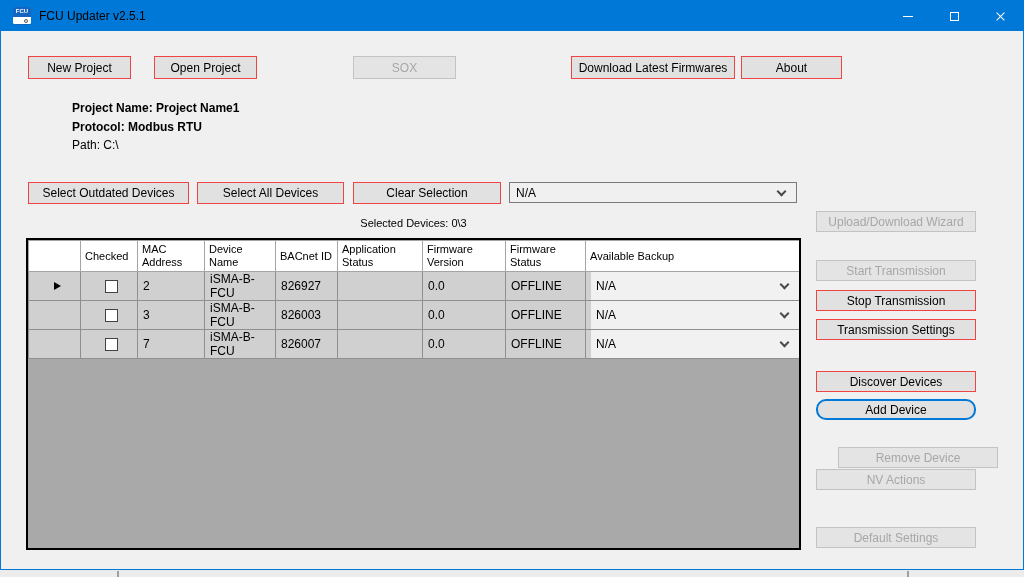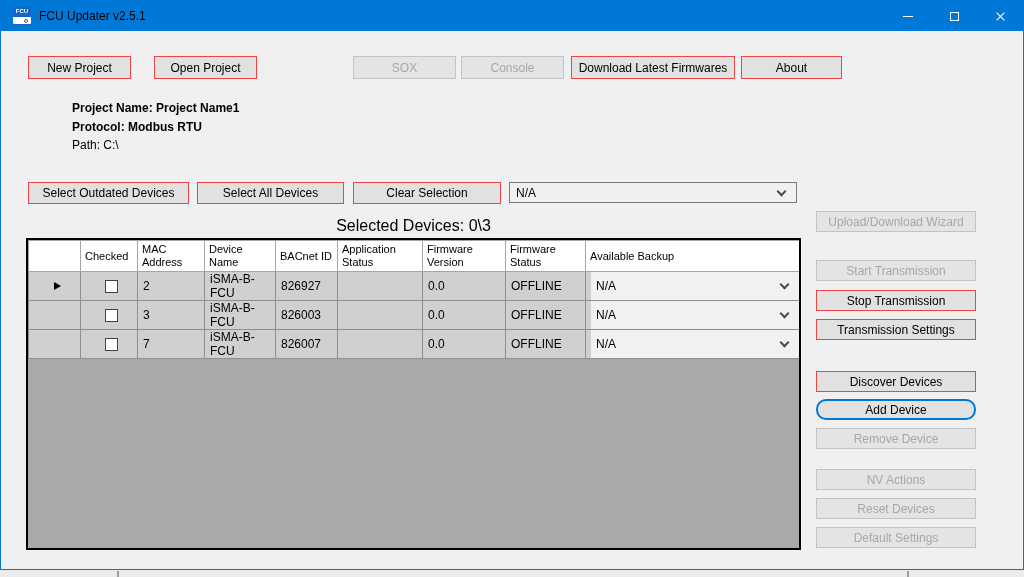--- a/index.html
+++ b/index.html
@@ -39,21 +39,21 @@
   .bold { font-weight:bold; }
 
   
   .combo { position:absolute; background:#f0f0f0; border:1px solid #7a7a7a; display:flex;
            align-items:center; justify-content:space-between; font-size:12px; color:#000; }
   .combo .val { padding-left:6px; }
   .chevron { width:7px; height:7px; border-right:2px solid #4a4a4a; border-bottom:2px solid #4a4a4a;
              transform:rotate(45deg); margin-right:11px; margin-top:-3px; flex:0 0 auto; }
 
   .sel-label { position:absolute; left:25px; top:216px; width:775px; text-align:center;
-               font-size:16px; color:#000; }
+               font-size:11px; color:#000; }
 
   
   .grid-wrap { position:absolute; left:25px; top:237px; width:775px; height:312px;
                border:2px solid #000; background:#a9a9a9; overflow:hidden; }
   table.grid { border-collapse:collapse; table-layout:fixed; width:771px; }
   table.grid th { background:#fff; font-weight:normal; font-size:11px; text-align:left;
                   padding:2px 4px; border:1px solid #a5a5a5; height:31px; vertical-align:middle;
                   line-height:13px; }
   table.grid td { background:#d0d0d0; font-size:12px; padding:0 0 0 5px; border:1px solid #8f8f8f;
                   height:26px; vertical-align:middle; color:#000; }
@@ -98,21 +98,20 @@
           </div>
         <div class="win-btn">
             <span class="close-glyph"></span>
           </div>
       </div>
     </div>
 
     <button class="btn" style="left:27px;top:55px;width:103px;">New Project</button>
     <button class="btn" style="left:138px;top:55px;width:103px;margin-left:15px;">Open Project</button>
     <button class="btn disabled" style="left:352px;top:55px;width:103px;">SOX</button>
-    <button class="btn disabled" style="left:460px;top:55px;width:103px;">Console</button>
     <button class="btn" style="left:570px;top:55px;width:164px;">Download Latest Firmwares</button>
     <button class="btn" style="left:740px;top:55px;width:101px;">About</button>
 
     <div class="info-line bold" style="top:100px;">Project Name: Project Name1</div>
     <div class="info-line bold" style="top:119px;">Protocol: Modbus RTU</div>
     <div class="info-line" style="top:137px;">Path: C:\</div>
 
     <button class="btn" style="left:27px;top:181px;width:161px;height:22px;">Select Outdated Devices</button>
     <button class="btn" style="left:196px;top:181px;width:147px;height:22px;">Select All Devices</button>
     <button class="btn" style="left:352px;top:181px;width:148px;height:22px;">Clear Selection</button>
@@ -205,22 +204,21 @@
       </tbody>
         </table>
     </div>
 
     <button class="btn action disabled" style="top:210px;">Upload/Download Wizard</button>
     <button class="btn action disabled" style="top:259px;">Start Transmission</button>
     <button class="btn action" style="top:289px;">Stop Transmission</button>
     <button class="btn action" style="top:318px;">Transmission Settings</button>
     <button class="btn action" style="top:370px;">Discover Devices</button>
     <button class="btn action focused" style="top:398px;border-radius:10px;">Add Device</button>
-    <button class="btn action disabled" style="top:427px;">Remove Device</button>
+    <button class="btn action disabled" style="top:446px;margin-left:22px;">Remove Device</button>
     <button class="btn action disabled" style="top:468px;">NV Actions</button>
-    <button class="btn action disabled" style="top:497px;">Reset Devices</button>
     <button class="btn action disabled" style="top:526px;">Default Settings</button>
   </div>
 
   <div class="below-strip"></div>
   <div class="below-line" style="left:117px;"></div>
   <div class="below-line" style="left:907px;"></div>
 </div>
 
 </body></html>

